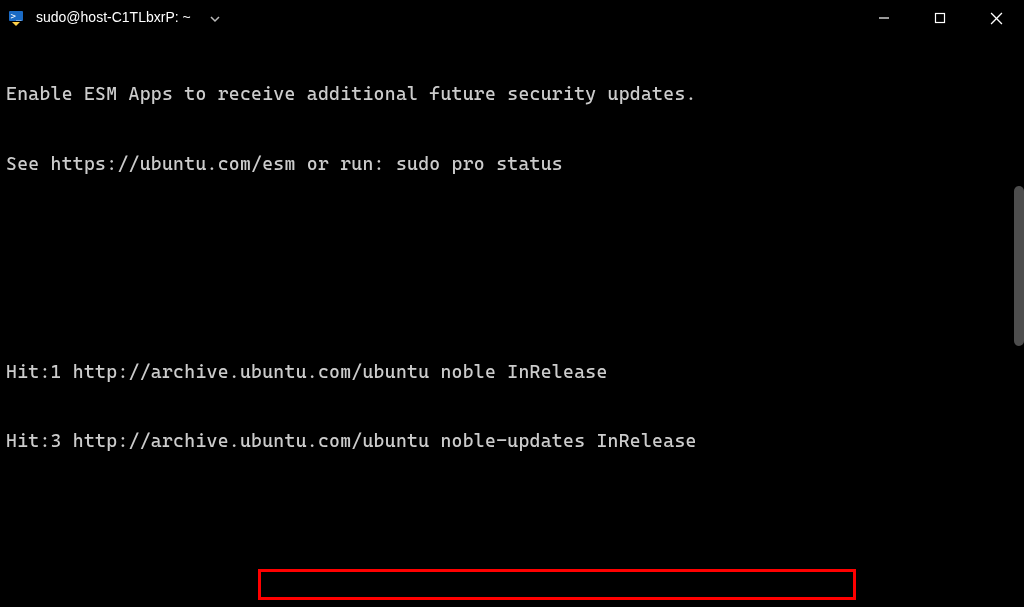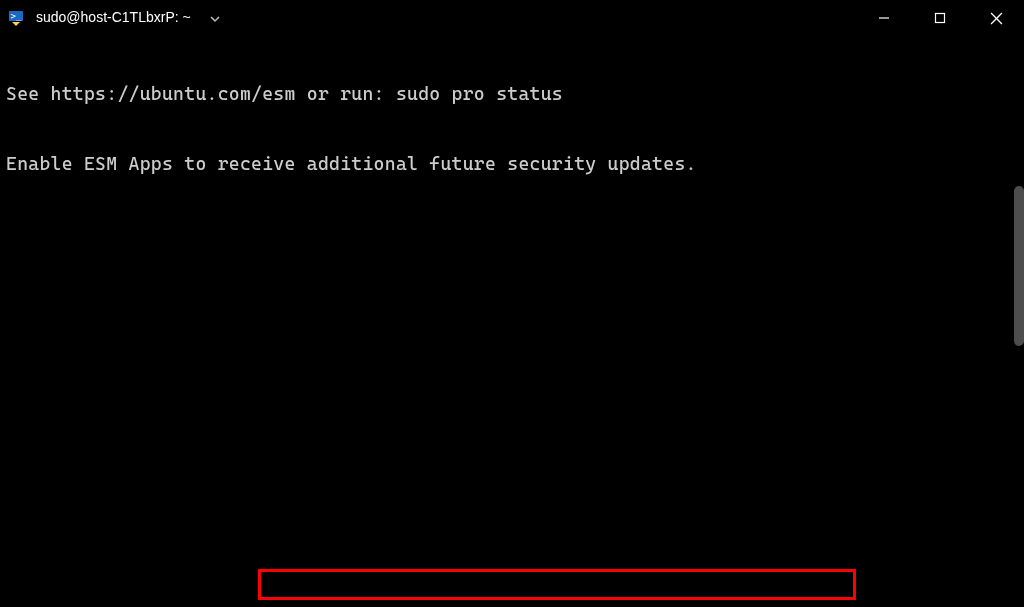--- a/index.html
+++ b/index.html
@@ -131,24 +131,26 @@
     <div class="win-btn">
       <svg width="13" height="13" viewBox="0 0 12 12">
           <line x1="1" y1="1" x2="11" y2="11" stroke="#fff" stroke-width="1.2"></line>
           <line x1="11" y1="1" x2="1" y2="11" stroke="#fff" stroke-width="1.2"></line>
         </svg>
     </div>
   </div>
 </div>
 
 <div class="terminal">
+  <div class="line">Enable ESM Apps to receive additional future security updates.</div>
   <div class="line">See https://ubuntu.com/esm or run: sudo pro status</div>
-  <div class="line">Enable ESM Apps to receive additional future security updates.</div>
   <div class="line"></div>
   <div class="line"></div>
+  <div class="line">Hit:1 http://archive.ubuntu.com/ubuntu noble InRelease</div>
+  <div class="line">Hit:3 http://archive.ubuntu.com/ubuntu noble-updates InRelease</div>
   
   
   
   
   
   
   
   
   
   

